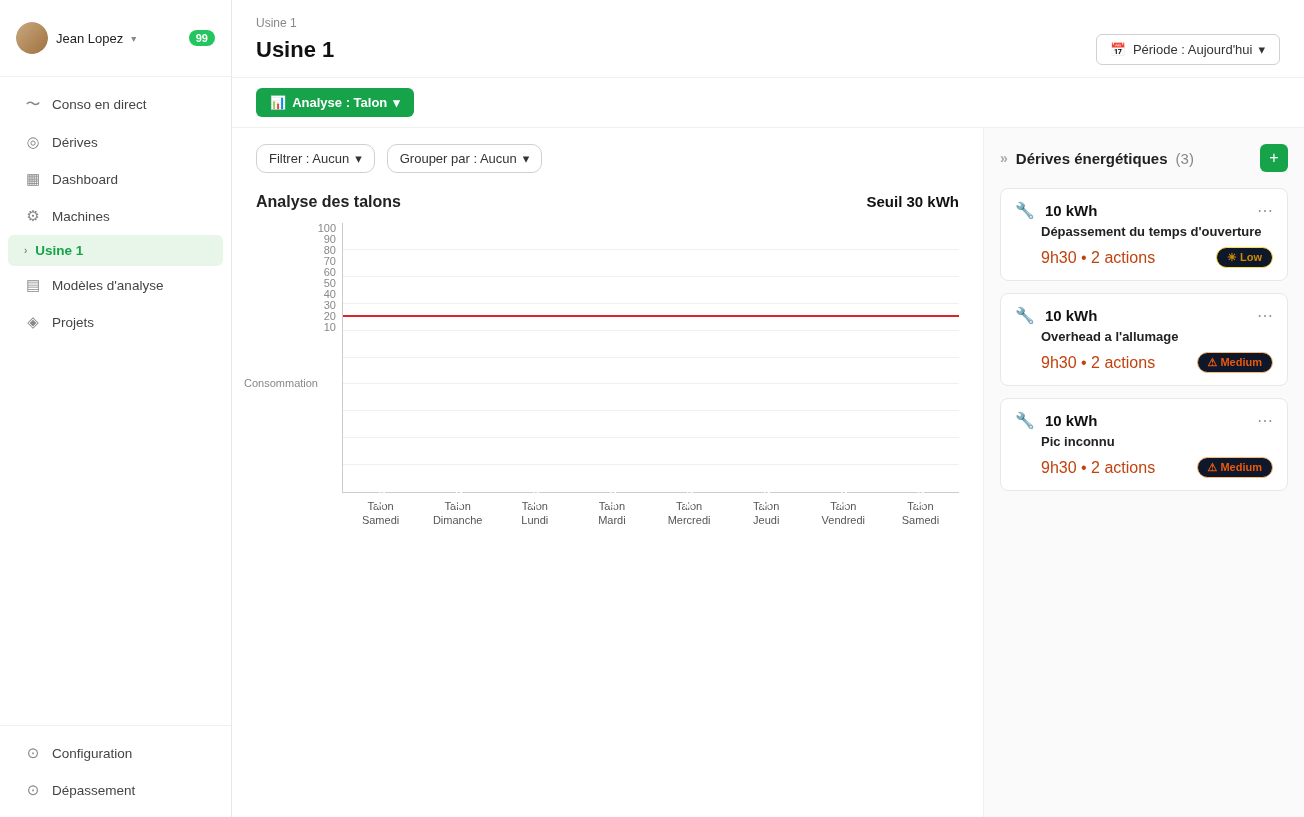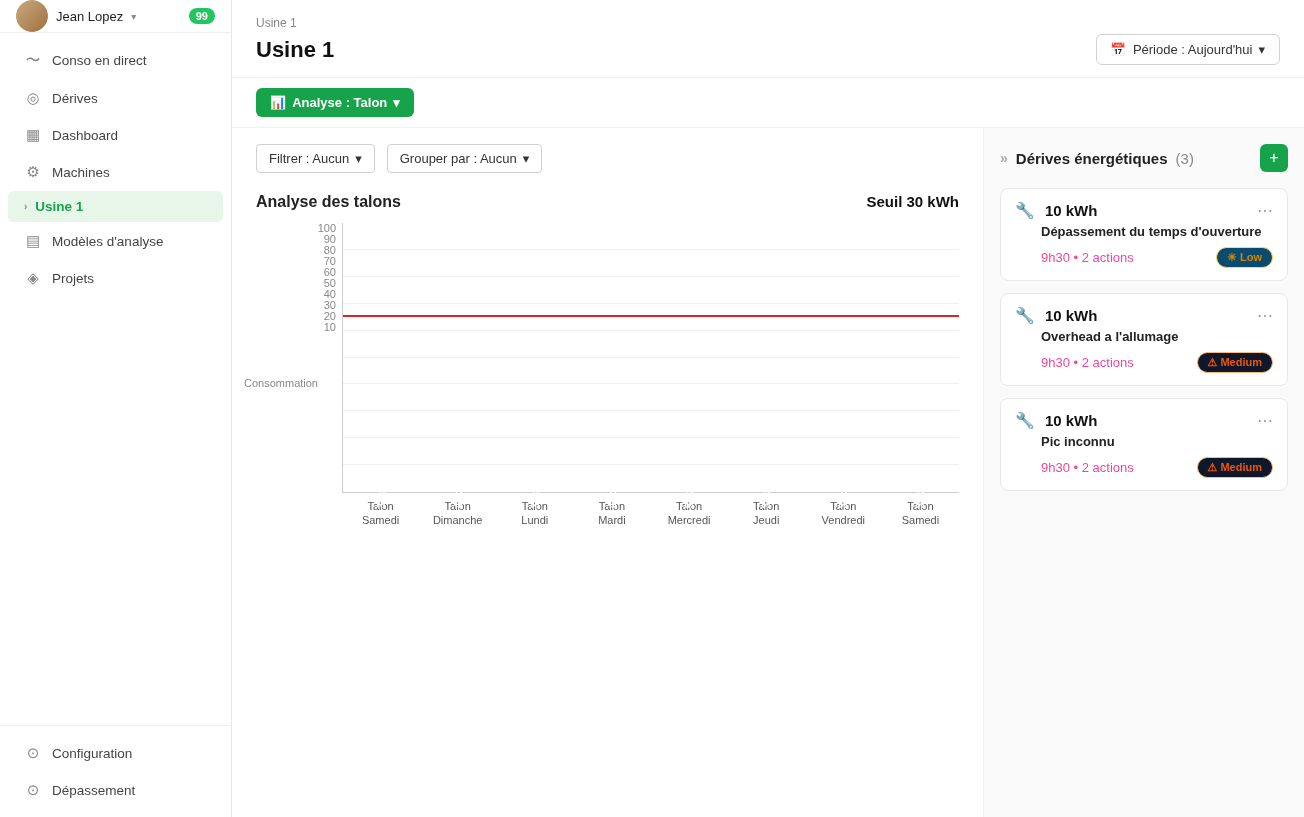--- a/index.html
+++ b/index.html
@@ -12,21 +12,21 @@
       background: #fff;
       border-right: 1px solid #e8e8e8;
       display: flex;
       flex-direction: column;
       padding: 0;
     }
     .sidebar-header {
       display: flex;
       align-items: center;
       justify-content: space-between;
-      padding: 0 16px;
+      padding: 22px 16px;
       border-bottom: 1px solid #f0f0f0;
     }
     .sidebar-user {
       display: flex;
       align-items: center;
       gap: 8px;
       cursor: pointer;
     }
     .avatar {
       width: 32px; height: 32px;
@@ -157,21 +157,21 @@
       overflow-y: auto;
       border-right: 1px solid #f0f0f0;
     }
     .filter-bar {
       display: flex;
       gap: 12px;
       margin-bottom: 20px;
     }
     .filter-select {
       border: 1px solid #d0d0d0;
-      border-radius: 4px;
+      border-radius: 10px;
       padding: 6px 12px;
       font-size: 13px;
       cursor: pointer;
       background: #fff;
       display: flex;
       align-items: center;
       gap: 6px;
       color: #333;
     }
     .chart-header {
@@ -316,31 +316,31 @@
       margin-bottom: 8px;
       padding-left: 26px;
     }
     .derive-meta {
       display: flex;
       align-items: center;
       justify-content: space-between;
       padding-left: 26px;
     }
     .derive-time {
-      font-size: 13px;
-      color: #ec4899;
+      font-size: 16px;
+      color: #c2410c;
     }
     .derive-badge {
       border-radius: 12px;
       padding: 3px 10px;
       font-size: 11px;
       font-weight: 600;
     }
     .badge-low {
-      background: #0c4a6e;
+      background: #0f172a;
       color: #ca8a04;
       border: 1px solid #fde047;
     }
     .badge-medium {
       background: #0f172a;
       color: #ea580c;
       border: 1px solid #fdba74;
     }
   </style>
 </head>

